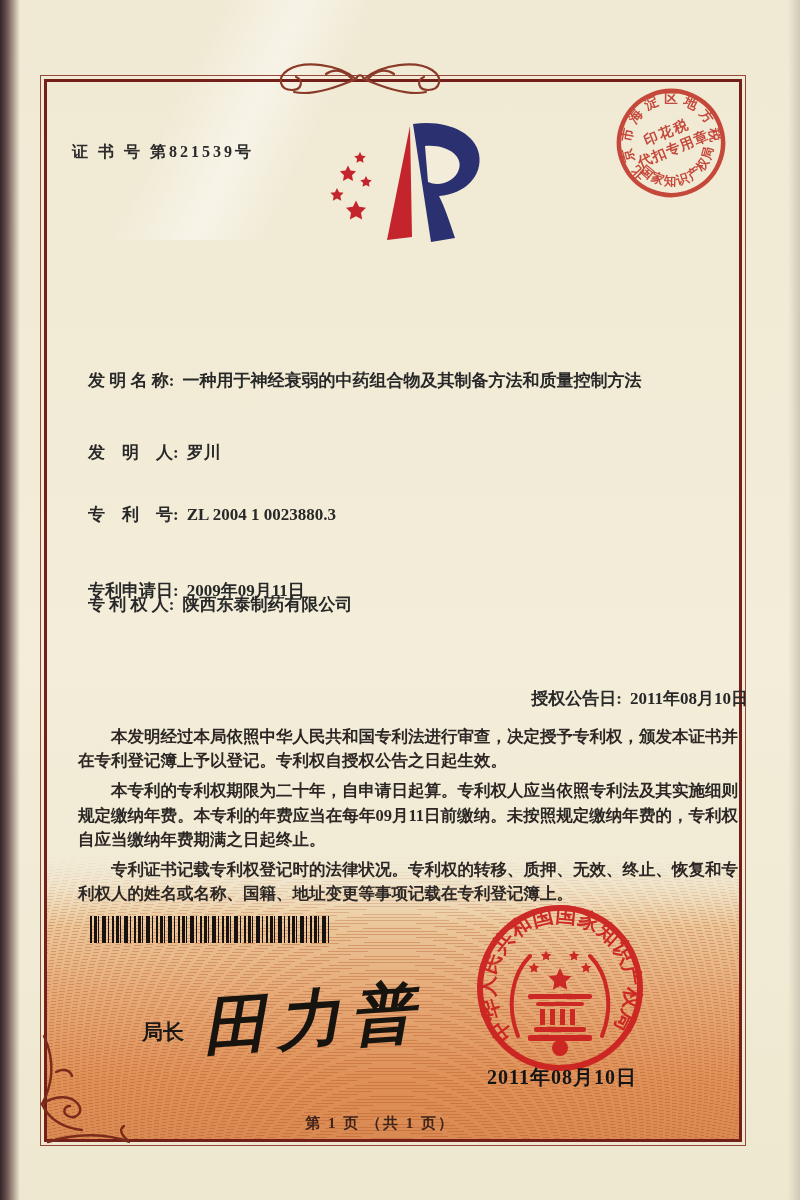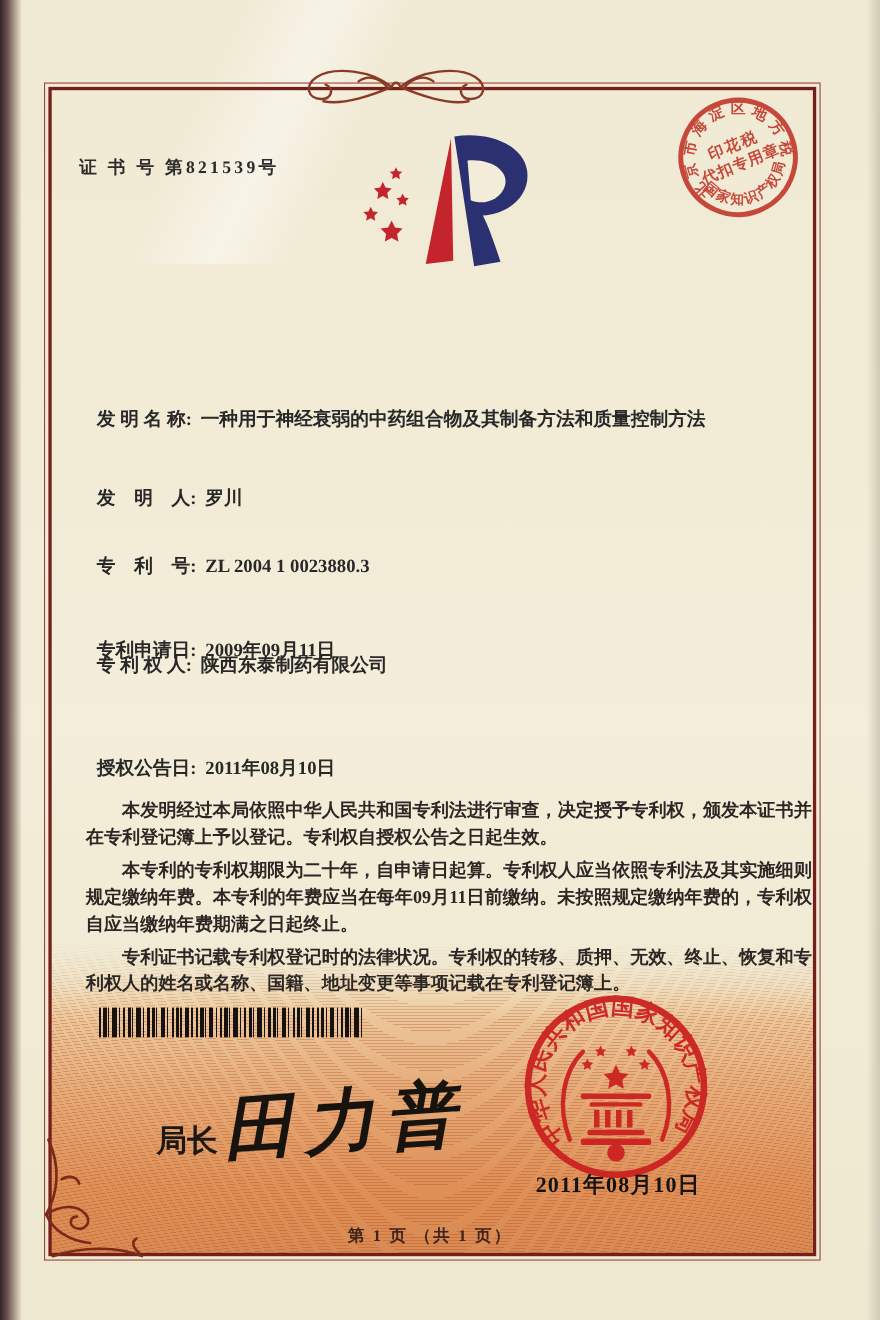--- a/index.html
+++ b/index.html
@@ -29,44 +29,44 @@
      letter-spacing:3px;color:#2b2b2b;z-index:3;}
   .title{position:absolute;left:42px;top:256px;width:704px;text-align:center;
      font-size:43px;font-weight:bold;color:#141414;letter-spacing:0.55em;text-indent:0.55em;z-index:3;}
   .fields{position:absolute;left:0;top:0;width:800px;z-index:3;}
   .field{position:absolute;left:88px;width:660px;font-size:17px;font-weight:600;color:#282828;}
   .field:nth-of-type(1){top:369px;}
   .field:nth-of-type(2){top:441px;}
   .field:nth-of-type(3){top:503px;}
   .field:nth-of-type(4){top:561px;margin-top:18px;}
   .field:nth-of-type(5){top:593px;}
-  .field:nth-of-type(6){top:687px;}
+  .field:nth-of-type(6){top:687px;text-align:right;}
   .flabel{margin-right:8px;}
   .paras{position:absolute;left:72px;top:719px;width:672px;z-index:3;
      font-size:16.5px;line-height:24.2px;font-weight:600;color:#2c2724;text-align:justify;}
   .paras p{margin:6px;text-indent:2em;}
   
   .barcode{position:absolute;left:90px;top:916px;width:241px;height:27px;z-index:4;
      background:repeating-linear-gradient(90deg,
        #17120f 0 2px,rgba(0,0,0,0) 2px 4px,
        #17120f 4px 7px,rgba(0,0,0,0) 7px 8px,
        #17120f 8px 9px,rgba(0,0,0,0) 9px 12px,
        #17120f 12px 16px,rgba(0,0,0,0) 16px 18px,
        #17120f 18px 19px,rgba(0,0,0,0) 19px 22px);}
   
-  .director{position:absolute;left:142px;top:1018px;font-size:28px;font-weight:bold;color:#1c1815;z-index:4;}
+  .director{position:absolute;left:142px;top:1018px;font-size:21px;font-weight:bold;color:#1c1815;z-index:4;}
   .sig-svg{position:absolute;left:196px;top:960px;width:270px;height:112px;z-index:4;transform:rotate(-4deg);}
   .sig-svg text{font-family:"DejaVu Serif","Liberation Serif",serif;font-style:italic;
      font-weight:bold;font-size:64px;letter-spacing:10px;fill:#17130f;}
   
   .seal{position:absolute;left:470px;top:898px;width:180px;height:180px;z-index:4;}
   .seal-date{position:absolute;left:472px;top:1064px;width:180px;text-align:center;
      font-size:20px;font-weight:bold;color:#141414;letter-spacing:1px;z-index:4;}
   .stamp{position:absolute;left:601px;top:73px;width:140px;height:140px;z-index:4;opacity:.92;}
-  .footer{position:absolute;left:39px;top:1114px;width:704px;text-align:center;z-index:4;
+  .footer{position:absolute;left:28px;top:1114px;width:704px;text-align:center;z-index:4;
      font-size:15px;font-weight:bold;color:#40231a;letter-spacing:2px;}
   .watermark{position:absolute;right:6px;top:1156px;z-index:10;
      font-family:"DejaVu Sans","Liberation Sans",sans-serif;
      font-size:27px;font-weight:bold;color:#fff;-webkit-text-stroke:2px #8d8b9e;
      text-shadow:0 0 2px #8d8b9e;letter-spacing:1px;}
   .ornament-top{position:absolute;left:252px;top:52px;width:216px;height:54px;z-index:3;}
   .ornament-corner{position:absolute;left:34px;top:1032px;width:120px;height:120px;z-index:3;}
   .logo{position:absolute;left:325px;top:118px;width:175px;height:135px;z-index:3;}
 </style>
 </head>

